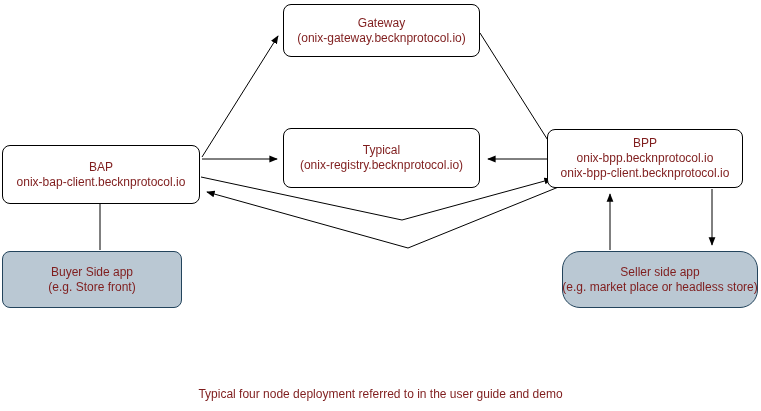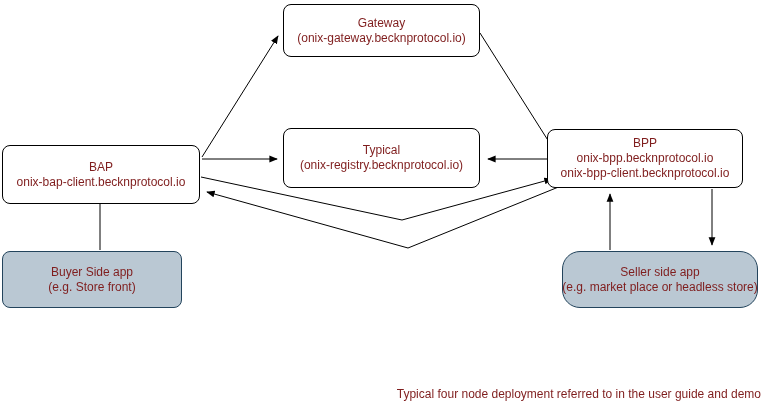--- a/index.html
+++ b/index.html
@@ -46,21 +46,21 @@
   .node-bap      { left: 2px;   top: 145px; width: 198px; height: 59px; }
   .node-registry { left: 283px; top: 128px; width: 197px; height: 60px; }
   .node-bpp      { left: 547px; top: 129px; width: 196px; height: 59px; }
   .node-buyer    { left: 2px;   top: 251px; width: 180px; height: 57px; }
   .node-seller   { left: 562px; top: 251px; width: 196px; height: 57px; border-radius: 18px; }
   .caption {
     position: absolute;
     left: 0;
     top: 387px;
     width: 100%;
-    text-align: right;
+    text-align: center;
     font-size: 12px;
     line-height: 14px;
   }
 </style>
 </head>
 <body>
 
 <div class="canvas">
 
   <svg class="arrow-layer" width="761" height="411" viewBox="0 0 761 411" xmlns="http://www.w3.org/2000/svg">

